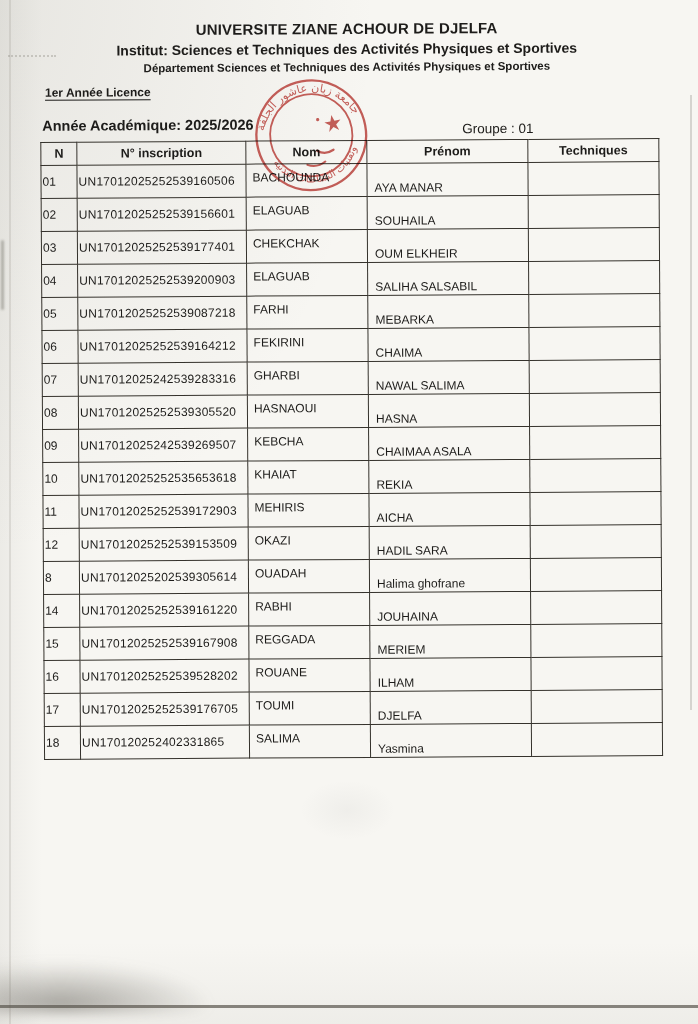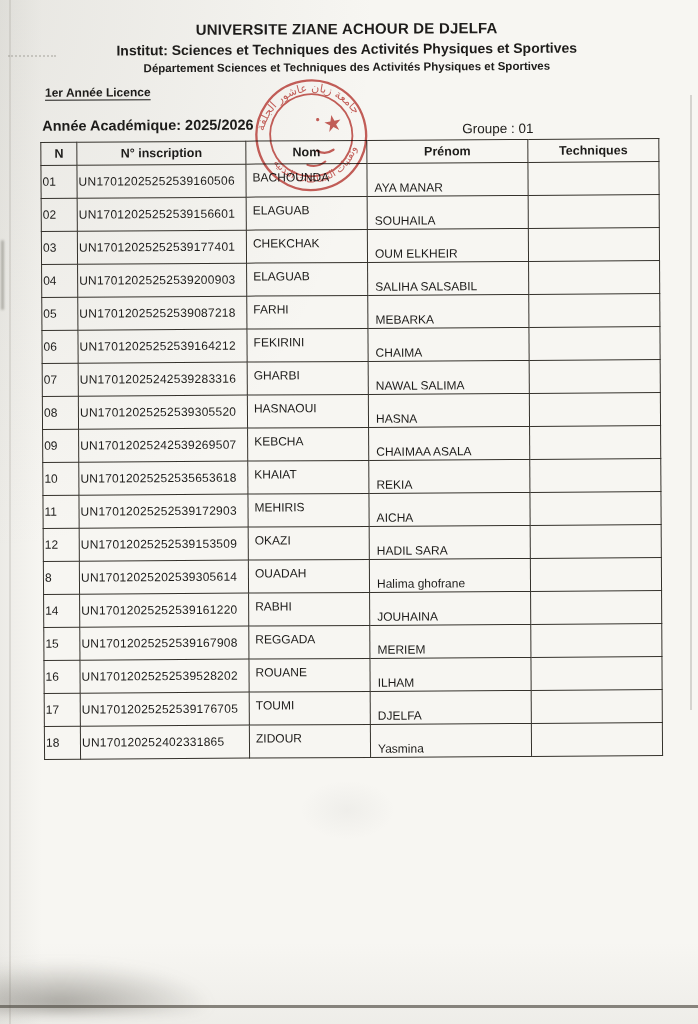--- a/index.html
+++ b/index.html
@@ -221,21 +221,21 @@
           <tr>
     <td class="c-n">17</td>
     <td class="c-ins">UN17012025252539176705</td>
     <td class="c-nom">TOUMI</td>
     <td class="c-pre">DJELFA</td>
     <td class="c-obs"></td>
   </tr>
           <tr>
     <td class="c-n">18</td>
     <td class="c-ins">UN170120252402331865</td>
-    <td class="c-nom">ZIDOUR</td>
+    <td class="c-nom">SALIMA</td>
     <td class="c-pre">Yasmina</td>
     <td class="c-obs"></td>
   </tr>
         </tbody>
     </table>
 
     <svg id="stamp" viewBox="0 0 130 120">
       <defs>
         <path id="arcT" d="M 16 66 A 49 49 0 0 1 114 66"></path>
         <path id="arcB" d="M 20 70 A 46 46 0 0 0 110 70"></path>

